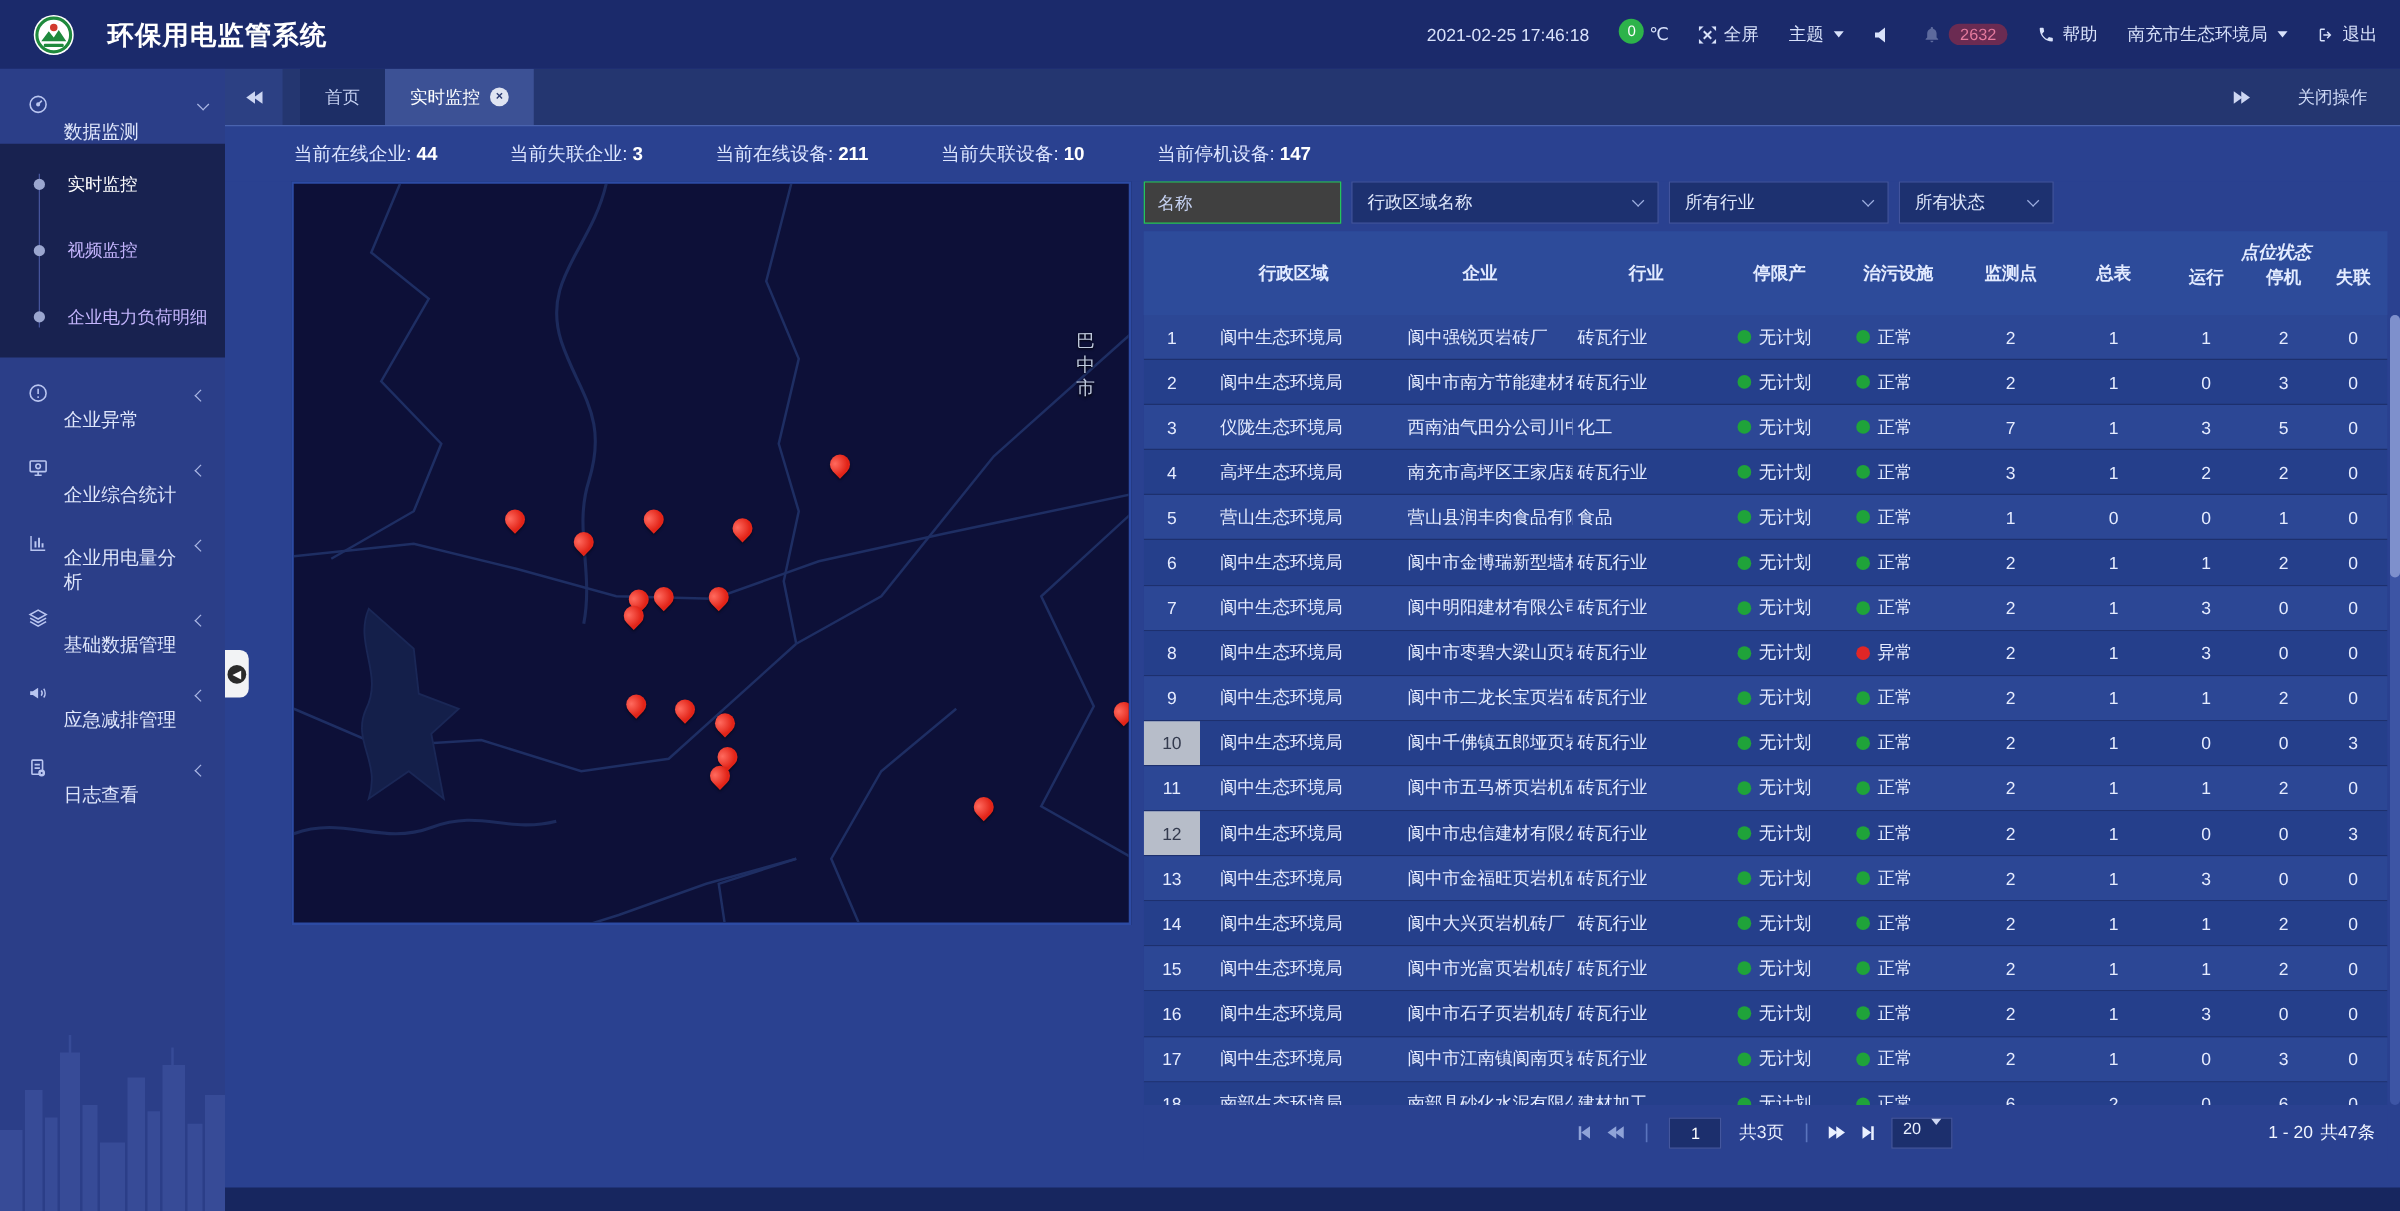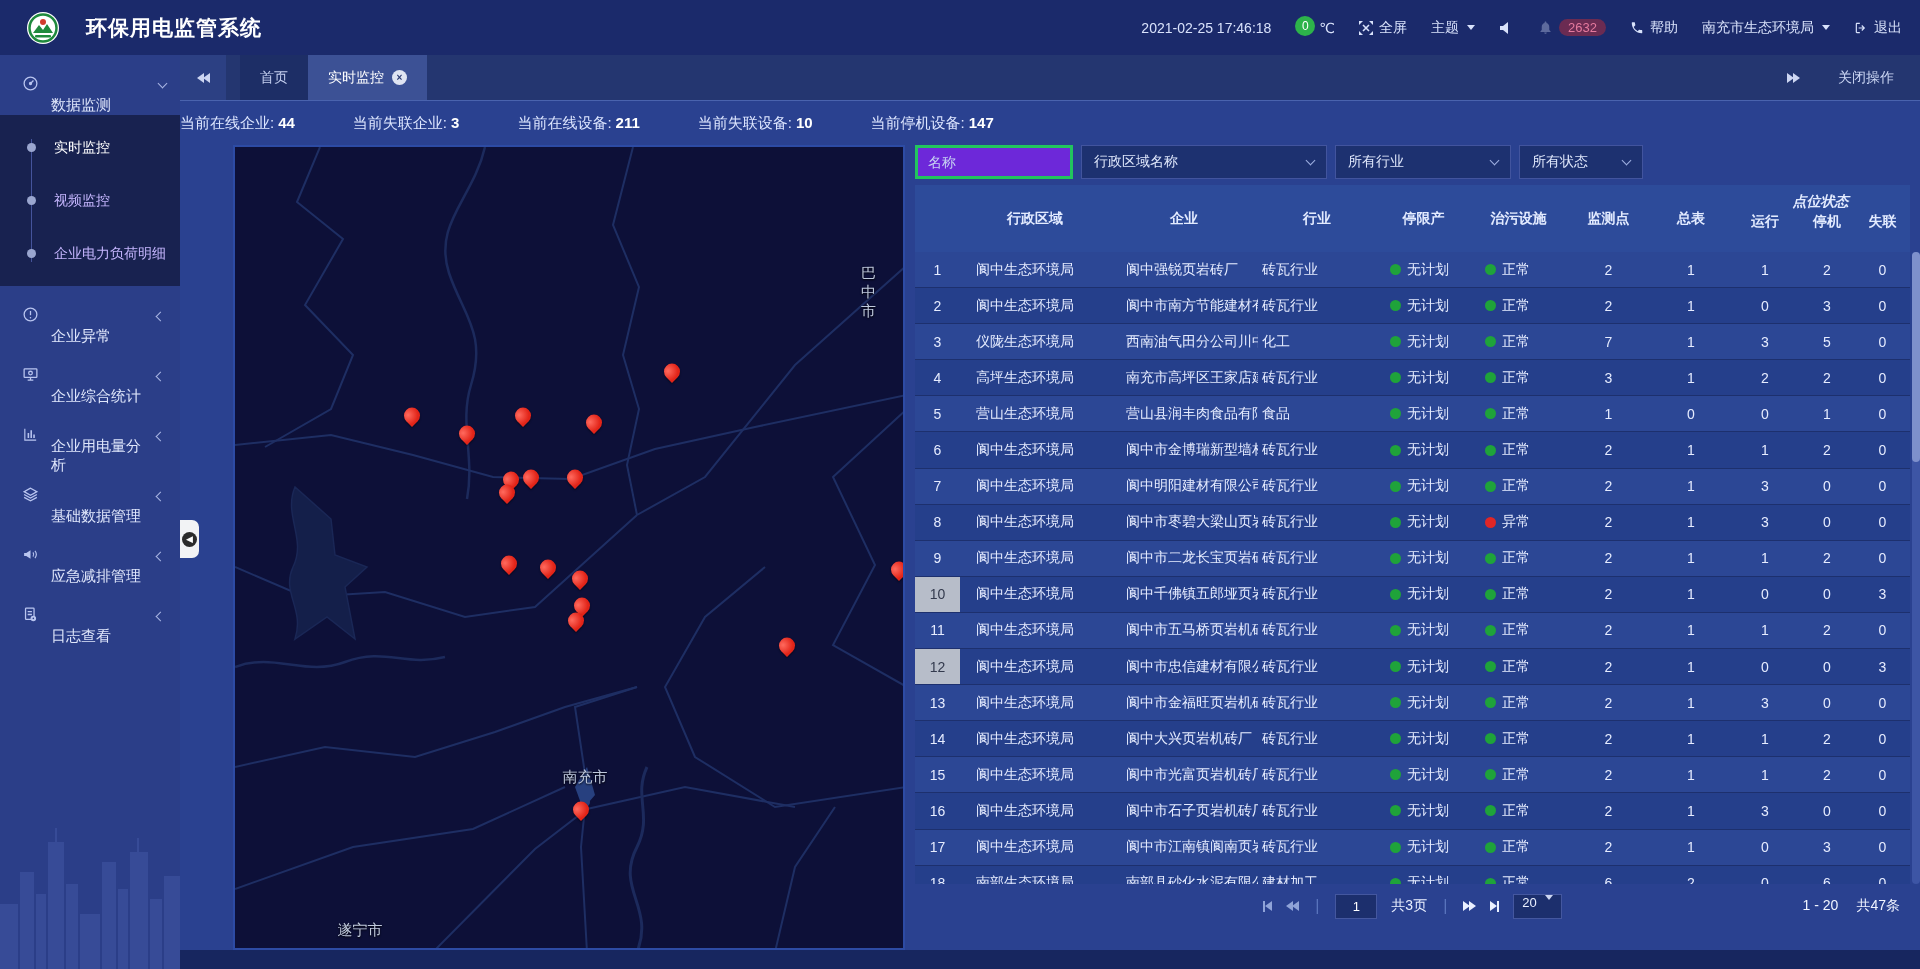--- a/index.html
+++ b/index.html
@@ -44,35 +44,35 @@
   .tab-close { width:15px; height:15px; border-radius:50%; background:#dfe4f2; color:#2a3a72; font-size:10px; line-height:15px; text-align:center; }
   .tab-close::before { content:"×"; font-weight:bold; }
   .tabbar-right { margin-left:auto; display:flex; align-items:center; gap:38px; padding-right:26px; color:#cdd8f5; font-size:14px; }
   .tri { display:inline-block; width:0; height:0; border-top:5px solid transparent; border-bottom:5px solid transparent; }
   .tri.l { border-right:7px solid currentColor; }
   .tri.r { border-left:7px solid currentColor; }
   .tri + .tri { margin-left:-1px; }
   .vbar { display:inline-block; width:2px; height:11px; background:currentColor; }
   
   .statsbar { position:absolute; left:180px; top:100px; width:1740px; height:45px; background:#2a4190;
-    border-top:1px solid #4a63ae; display:flex; align-items:center; gap:58px; font-size:15px; color:#dde6ff; z-index:9; }
+    border-top:1px solid #4a63ae; display:flex; align-items:center; gap:58px; padding-left:55px; font-size:15px; color:#dde6ff; z-index:9; }
   .stat b { font-weight:bold; color:#ffffff; margin-left:4px; }
   
-  .map { position:absolute; left:233px; top:145px; width:672px; height:805px; background:#0d1038;
+  .map { position:absolute; left:233px; top:145px; width:672px; height:595px; background:#0d1038;
     border:2px solid #2d4ba4; overflow:hidden; z-index:5; }
   .map svg.roads { position:absolute; left:0; top:0; }
   .pin { position:absolute; width:16px; height:16px; border-radius:50% 50% 50% 0;
     transform:translate(-50%,-90%) rotate(-45deg);
     background:radial-gradient(circle at 35% 30%, #ff6a5e, #e22418 65%);
     box-shadow:-1px 1px 2px rgba(0,0,0,.45); cursor:pointer; }
   .map-label { position:absolute; font-size:15px; color:#c0cade; text-shadow:0 1px 2px #000; transform:translate(-50%,-50%); }
   
   .panel { position:absolute; left:915px; top:145px; width:995px; height:783px; z-index:5; }
   .filters { position:absolute; left:0; top:0; height:34px; display:flex; gap:8px; }
-  .f-input { width:158px; height:34px; background:#6d28d9; border:3px solid #22c55e; color:#e8eeff; font-size:14px; padding:0 10px; outline:none; }
+  .f-input { width:158px; height:34px; background:#404040; border:1px solid #22c55e; color:#e8eeff; font-size:14px; padding:0 10px; outline:none; }
   .f-input::placeholder { color:#c6d2f2; opacity:1; }
   .f-select { height:34px; background:#1d3170; border:1px solid #42549e; display:flex; align-items:center; justify-content:space-between; padding:0 12px; font-size:14px; color:#dfe7fb; cursor:pointer; }
   .f-select .chev { border-color:#9fb0e2; }
   .tgrid { display:grid; grid-template-columns:45px 150px 148px 118px 95px 95px 85px 80px 68px 56px 55px; }
   .thead { position:absolute; left:0; top:40px; width:995px; height:67px; background:#2d4b9a;
     grid-template-rows:28px 39px; font-size:14px; font-weight:bold; color:#e3ebff; }
   .th { grid-row:1 / 3; display:flex; align-items:center; justify-content:center; }
   .th-sub { grid-row:2; display:flex; align-items:flex-start; justify-content:center; }
   .th-group { grid-column:9 / 12; grid-row:1; font-style:italic; display:flex; align-items:flex-end; justify-content:center; padding-bottom:2px; }
   .rows { position:absolute; left:0; top:107px; width:995px; height:632px; overflow:hidden; }
@@ -89,21 +89,21 @@
   .scroll-thumb { width:8px; height:210px; background:#7e90cc; border-radius:4px; }
   
   .pager { position:absolute; left:0; top:739px; width:995px; height:44px; background:#2a4190;
     display:flex; align-items:center; justify-content:center; gap:14px; font-size:14px; color:#eaf0ff; }
   .pg-btn { display:flex; align-items:center; cursor:pointer; }
   .pg-btn.dim { color:#8fa3d8; }
   .pg-sep { color:#5a74bd; font-size:16px; margin:0 2px; }
   .pg-input { width:42px; height:25px; background:#1c2f6d; border:1px solid #44579f; color:#fff; text-align:center; font-size:13px; outline:none; }
   .pg-size { height:25px; background:#1c2f6d; border:1px solid #44579f; display:flex; align-items:flex-start; gap:6px; padding:0 8px; font-size:13px; cursor:pointer; }
   .pg-size .caret { border-top-color:#cdd6f2; }
-  .pg-total { position:absolute; right:10px; display:flex; gap:18px; color:#f0f4ff;margin-left:32px; }
+  .pg-total { position:absolute; right:10px; display:flex; gap:6px; color:#f0f4ff;margin-left:32px; }
   .bottom-strip { position:absolute; left:180px; top:950px; width:1740px; height:19px; background:#17265f; z-index:6; }
 </style>
 </head>
 <body>
 
 <div class="topbar">
   <div class="brand">
     <svg class="logo" viewBox="0 0 34 34">
       <circle cx="17" cy="17" r="16" fill="#ffffff"></circle>
       <circle cx="17" cy="17" r="13.5" fill="none" stroke="#1f8a3d" stroke-width="2.5"></circle>

